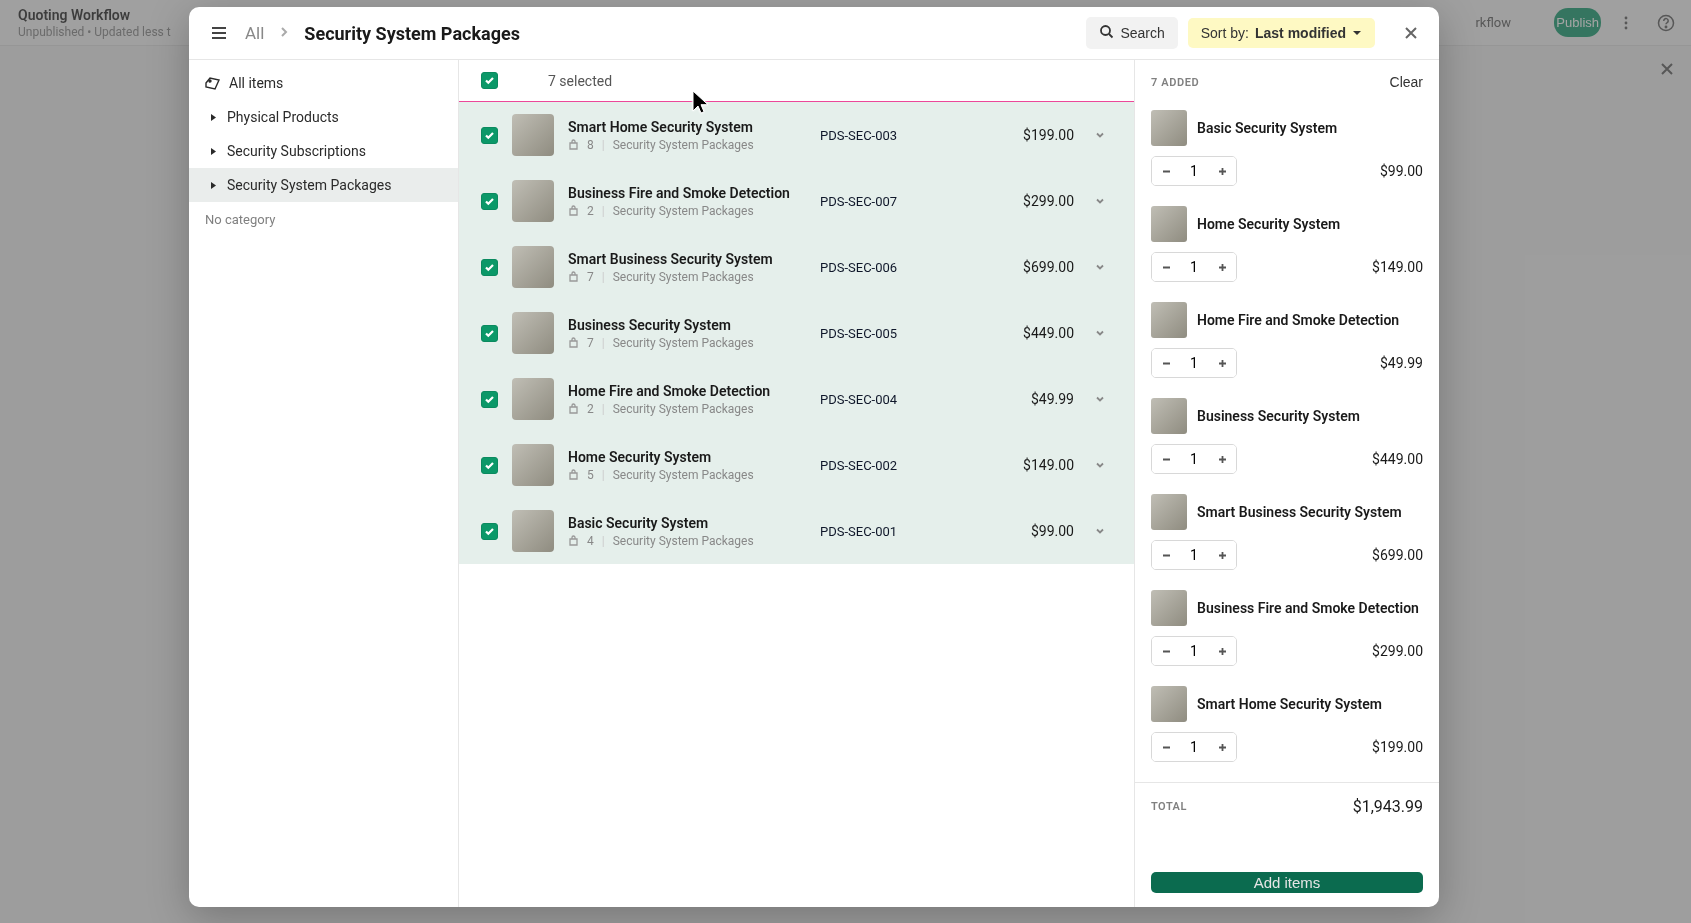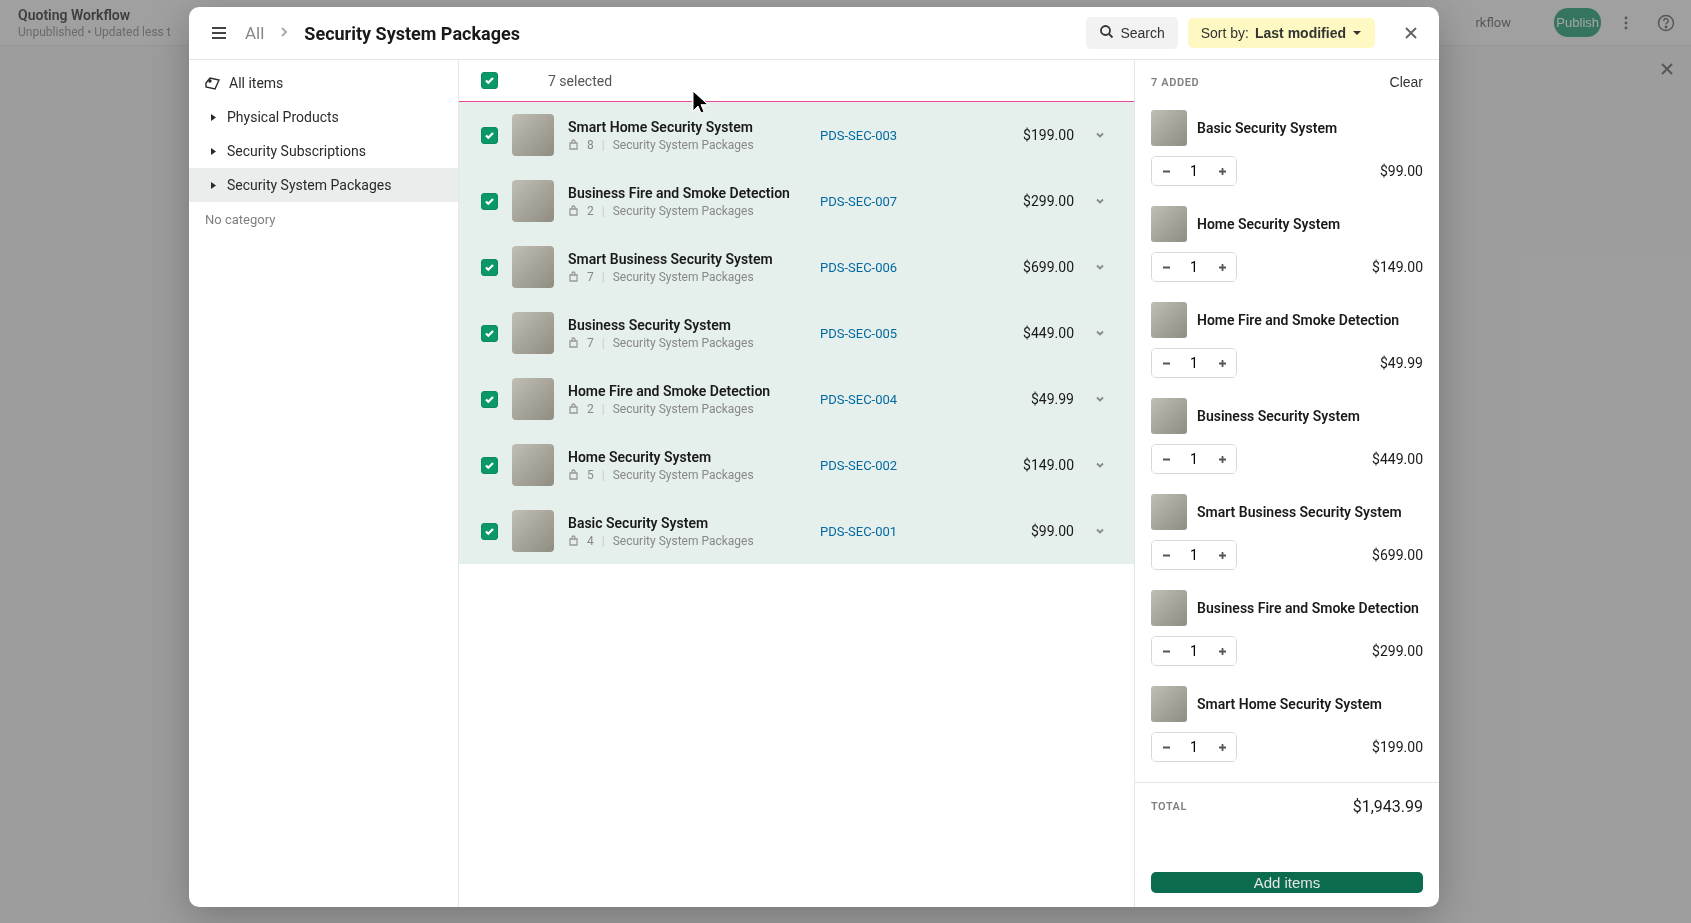--- a/index.html
+++ b/index.html
@@ -52,21 +52,21 @@
   .checkbox svg { color:#fff; }
   .item-list { flex:1; overflow-y:auto; }
   .row { display:flex; align-items:center; gap:14px; padding:12px 22px; background:#e5efeb;}
   .row + .row {}
   .thumb { width:42px; height:42px; background:linear-gradient(135deg,#c0beb5,#8f8c80); border-radius:4px; flex-shrink:0;}
   .row-main { flex:1; min-width:0; display:flex; align-items:center; gap:10px;}
   .row-info { display:flex; flex-direction:column; gap:3px;}
   .row-title { font-weight:600; font-size:14px; color:#1a1a1a;}
   .row-meta { display:flex; align-items:center; gap:8px; font-size:12px; color:#888;}
   .row-meta .divider { color:#ccc;}
-  .row-sku { width:140px; font-size:13px; color:#0369a1;}
+  .row-sku { width:140px; font-size:13px; color:#0f172a;}
   .row-price { width:100px; text-align:right; font-size:14px; color:#1a1a1a;}
   .row-caret { width:24px; text-align:center; color:#888;}
   
   
   .rpanel { width:305px; border-left:1px solid #e6e6e6; display:flex; flex-direction:column;}
   .rhead { display:flex; align-items:center; padding:14px 16px 10px;gap:28px; }
   .added-label { font-size:11px; letter-spacing:0.6px; color:#808080; font-weight:600;}
   .clear-btn { margin-left:auto; background:none; border:none; font-size:14px; color:#333; font-weight:500;}
   .rlist { flex:1; overflow-y:auto; padding: 0 16px;}
   .ritem { padding: 10px 0; }

